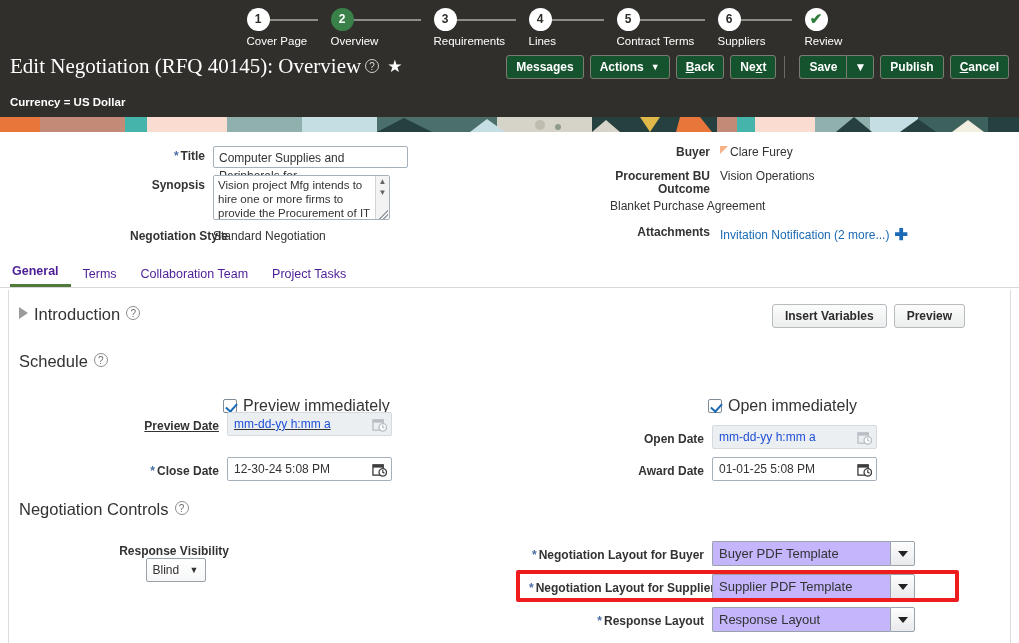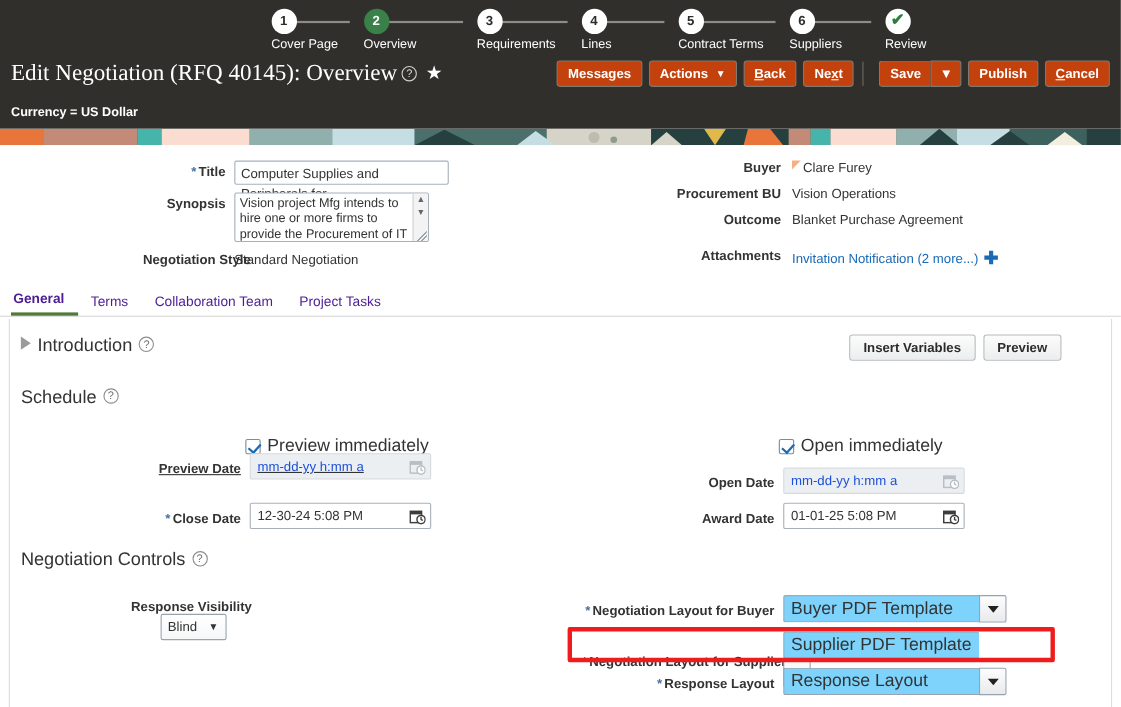--- a/index.html
+++ b/index.html
@@ -58,21 +58,21 @@
     font-family:"Liberation Sans", sans-serif;
     font-size:10px; text-align:center; color:#dcdcd8;
     vertical-align:3px; margin-left:4px;
   }
   .title-star { color:#ffffff; font-size:17px; margin-left:8px; vertical-align:1px; }
 
   
   .hdr-buttons { position:absolute; right:10px; top:54px; height:26px; display:flex; align-items:center; }
   .hbtn {
     height:24px; padding:0 9px;
-    background:#c2410c; border:1px solid #7d7a73; border-radius:3px;
+    background:#14532d; border:1px solid #7d7a73; border-radius:3px;
     color:#ffffff; font-size:12px; font-weight:bold;
     display:flex; align-items:center; justify-content:center;
     margin-left:6px; white-space:nowrap; cursor:pointer;
   }
   .hbtn u { text-decoration:underline; }
   .hbtn .caret { margin-left:7px; font-size:9px; }
   .hbtn-split { display:flex; margin-left:14px; }
   .hbtn-split .hbtn { margin-left:0; border-radius:3px 0 0 3px; border-right:none; }
   .hbtn-split .hbtn.arrow { border-radius:0 3px 3px 0; border-right:1px solid #7d7a73; padding:0 7px; }
   .hdr-sep { width:1px; height:22px; background:#6d6a63; margin-left:8px; }
@@ -201,23 +201,23 @@
     background:linear-gradient(#ffffff,#f6f7f8);
     display:flex; align-items:center; padding:0 6px;
     font-size:12px; color:#333333; cursor:pointer;
   }
   .chev { margin-left:10px; font-size:9px; color:#333; }
 
   
   .lov { display:flex; align-items:stretch; }
   .lov-input {
     width:178px; height:25px; border:1px solid #98a3ae; border-right:none;
-    background:#7dd3fc; border-radius:2px 0 0 2px;
+    background:#c4b5fd; border-radius:2px 0 0 2px;
     display:flex; align-items:center; padding:0 6px;
-    font-size:16px; color:#333333;
+    font-size:13px; color:#333333;
   }
   .lov-btn {
     width:25px; height:25px; border:1px solid #98a3ae; border-radius:0 2px 2px 0;
     background:linear-gradient(#fdfdfd,#e9eaec);
     display:flex; align-items:center; justify-content:center; cursor:pointer;
   }
   .lov-btn .t {
     width:0; height:0; border-left:5px solid transparent; border-right:5px solid transparent;
     border-top:6px solid #222222;
   }
@@ -366,21 +366,21 @@
   <div class="fld" style="left:600px; top:2px;">
     <div class="lbl" style="width:110px;">Buyer</div>
     <div class="val" style="margin-left:10px;"><span class="flagmark"></span><span>Clare Furey</span></div>
   </div>
 
   <div class="fld" style="left:600px; top:26px;">
     <div class="lbl" style="width:110px;">Procurement BU</div>
     <div class="val" style="margin-left:10px;">Vision Operations</div>
   </div>
 
-  <div class="fld" style="left:600px; top:50px;">
+  <div class="fld" style="left:600px; top:39px;flex-direction:column;">
     <div class="lbl" style="width:110px;">Outcome</div>
     <div class="val" style="margin-left:10px;">Blanket Purchase Agreement</div>
   </div>
 
   <div class="fld" style="left:600px; top:82px;">
     <div class="lbl" style="width:110px;">Attachments</div>
     <div class="val" style="margin-left:10px;"><span class="link">Invitation Notification (2 more...)</span><span class="plusicon">✚</span></div>
   </div>
 </div>
 
@@ -484,21 +484,21 @@
     <div class="lov" style="margin-left:8px;">
       <div class="lov-input">Buyer PDF Template</div>
       <div class="lov-btn">
           <span class="t"></span>
         </div>
     </div>
   </div>
 
   <div class="datefld" style="left:520px; top:284px;">
     <div class="lbl" style="width:175px;"><span class="req">*</span><span>Negotiation Layout for Supplier</span></div>
-    <div class="lov" style="margin-left:8px;flex-direction:column;">
+    <div class="lov" style="margin-left:8px;">
       <div class="lov-input">Supplier PDF Template</div>
       <div class="lov-btn">
           <span class="t"></span>
         </div>
     </div>
   </div>
 
   <div class="datefld" style="left:520px; top:317px;">
     <div class="lbl" style="width:175px;"><span class="req">*</span><span>Response Layout</span></div>
     <div class="lov" style="margin-left:8px;">

